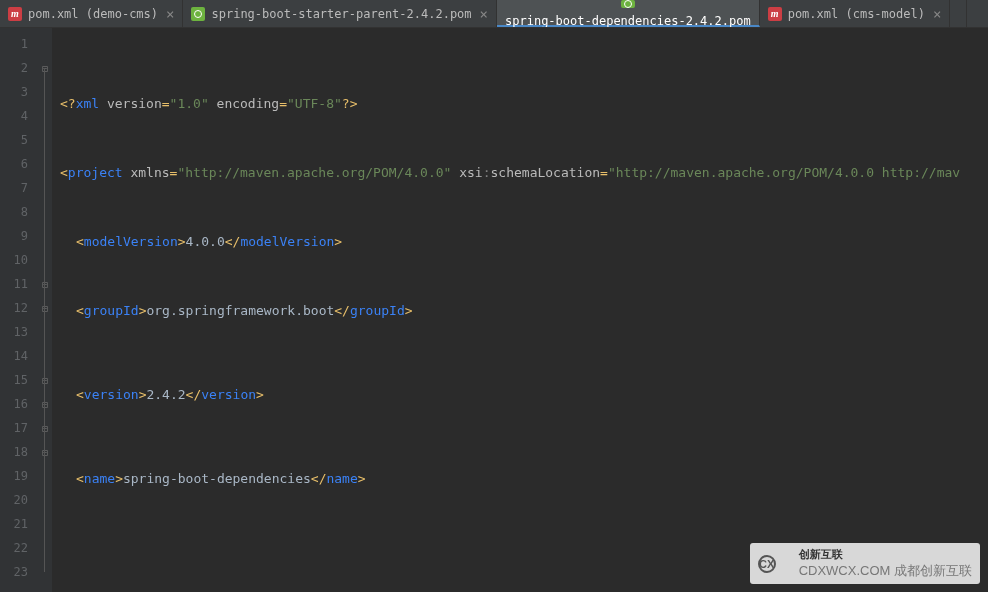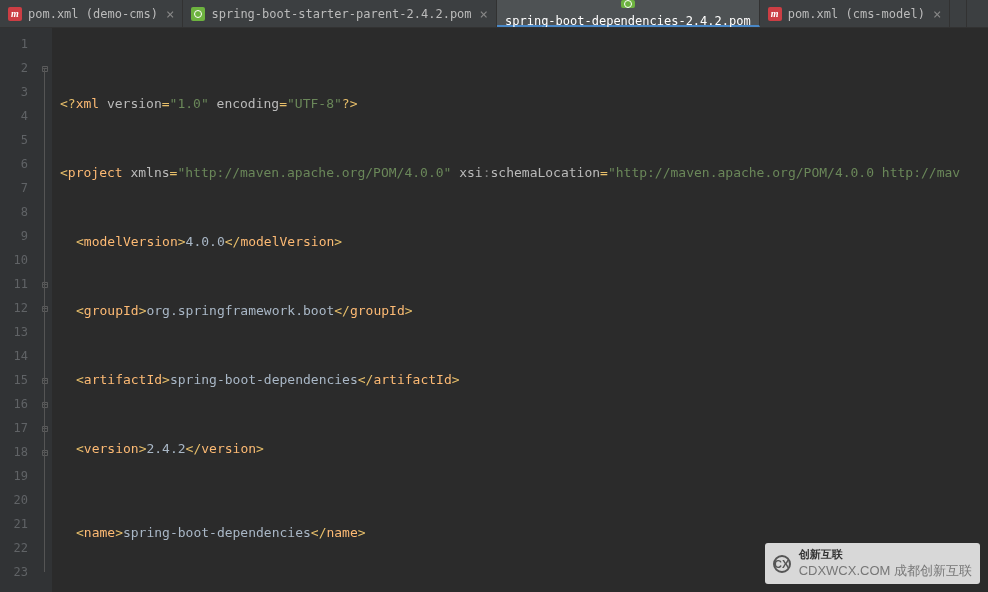--- a/index.html
+++ b/index.html
@@ -88,39 +88,39 @@
   padding-left: 8px;
   position: relative;
   white-space: pre;
   overflow: hidden;
 }
 .code-line {
   height: 24px;
   line-height: 24px;
 }
 .c-br { color: #e8bf6a; }
-.c-tag { color: #fdba74; }
+.c-tag { color: #3b82f6; }
 .c-attr { color: #bababa; }
 .c-val { color: #6a8759; }
 .c-txt { color: #a9b7c6; margin-top: 36px; }
 .c-cmt { color: #808080; }
 .ind1 { padding-left: 16px; }
 .watermark {
   position: absolute;
   right: 8px;
   bottom: 8px;
   background: rgba(255,255,255,0.82);
   color: #333;
   font-family: sans-serif;
   font-size: 11px;
   padding: 4px 8px;
   border-radius: 3px;
   display: flex;
   align-items: center;
-  gap: 8px;
+  gap: 23px;
 }
 .watermark .wlogo {
   width: 18px; height: 18px;
   border: 2px solid #555;
   border-radius: 50%;
   display: flex; align-items:center; justify-content:center;
   font-weight: bold; color:#555;
 }
 .icon-maven { background:#cc3e44; border-radius:2px; display:flex; align-items:center; justify-content:center; color:#fff; font-style:italic; font-weight:bold; font-size:10px; font-family:serif;}
 .icon-sb { background:#6db33f; border-radius:2px; display:flex; align-items:center; justify-content:center; }
@@ -242,21 +242,20 @@
     
 
     <div class="code-line"><span class="c-br">&lt;?</span><span class="c-tag">xml</span> <span class="c-attr">version</span><span class="c-br">=</span><span class="c-val">"<span>1.0</span>"</span> <span class="c-attr">encoding</span><span class="c-br">=</span><span class="c-val">"<span>UTF-8</span>"</span><span class="c-br">?&gt;</span></div>
 
     <div class="code-line"><span class="c-br">&lt;</span><span class="c-tag">project</span> <span class="c-attr">xmlns</span><span class="c-br">=</span><span class="c-val">"<span>http://maven.apache.org/POM/4.0.0</span>"</span> <span class="c-attr">xsi</span><span class="c-cmt">:</span><span class="c-attr">schemaLocation</span><span class="c-br">=</span><span class="c-val">"<span>http://maven.apache.org/POM/4.0.0 http://mav</span></span></div>
 
     <div class="code-line ind1"><span class="c-br">&lt;</span><span class="c-tag">modelVersion</span><span class="c-br">&gt;</span><span class="c-txt">4.0.0</span><span class="c-br">&lt;/</span><span class="c-tag">modelVersion</span><span class="c-br">&gt;</span></div>
 
     <div class="code-line ind1"><span class="c-br">&lt;</span><span class="c-tag">groupId</span><span class="c-br">&gt;</span><span class="c-txt">org.springframework.boot</span><span class="c-br">&lt;/</span><span class="c-tag">groupId</span><span class="c-br">&gt;</span></div>
 
-    <div class="code-line ind1"><span class="c-br">&lt;</span><span class="c-tag">artifactId</span><span class="c-br">&gt;</span><span class="c-txt">spring-boot-dependencies</span><span class="c-br">&lt;/</span><span class="c-tag">artifactId</span><span class="c-br">&gt;</span></div>
 
     <div class="code-line ind1"><span class="c-br">&lt;</span><span class="c-tag">version</span><span class="c-br">&gt;</span><span class="c-txt">2.4.2</span><span class="c-br">&lt;/</span><span class="c-tag">version</span><span class="c-br">&gt;</span></div>
 
 
     <div class="code-line ind1"><span class="c-br">&lt;</span><span class="c-tag">name</span><span class="c-br">&gt;</span><span class="c-txt">spring-boot-dependencies</span><span class="c-br">&lt;/</span><span class="c-tag">name</span><span class="c-br">&gt;</span></div>
 
     
 
     
 

